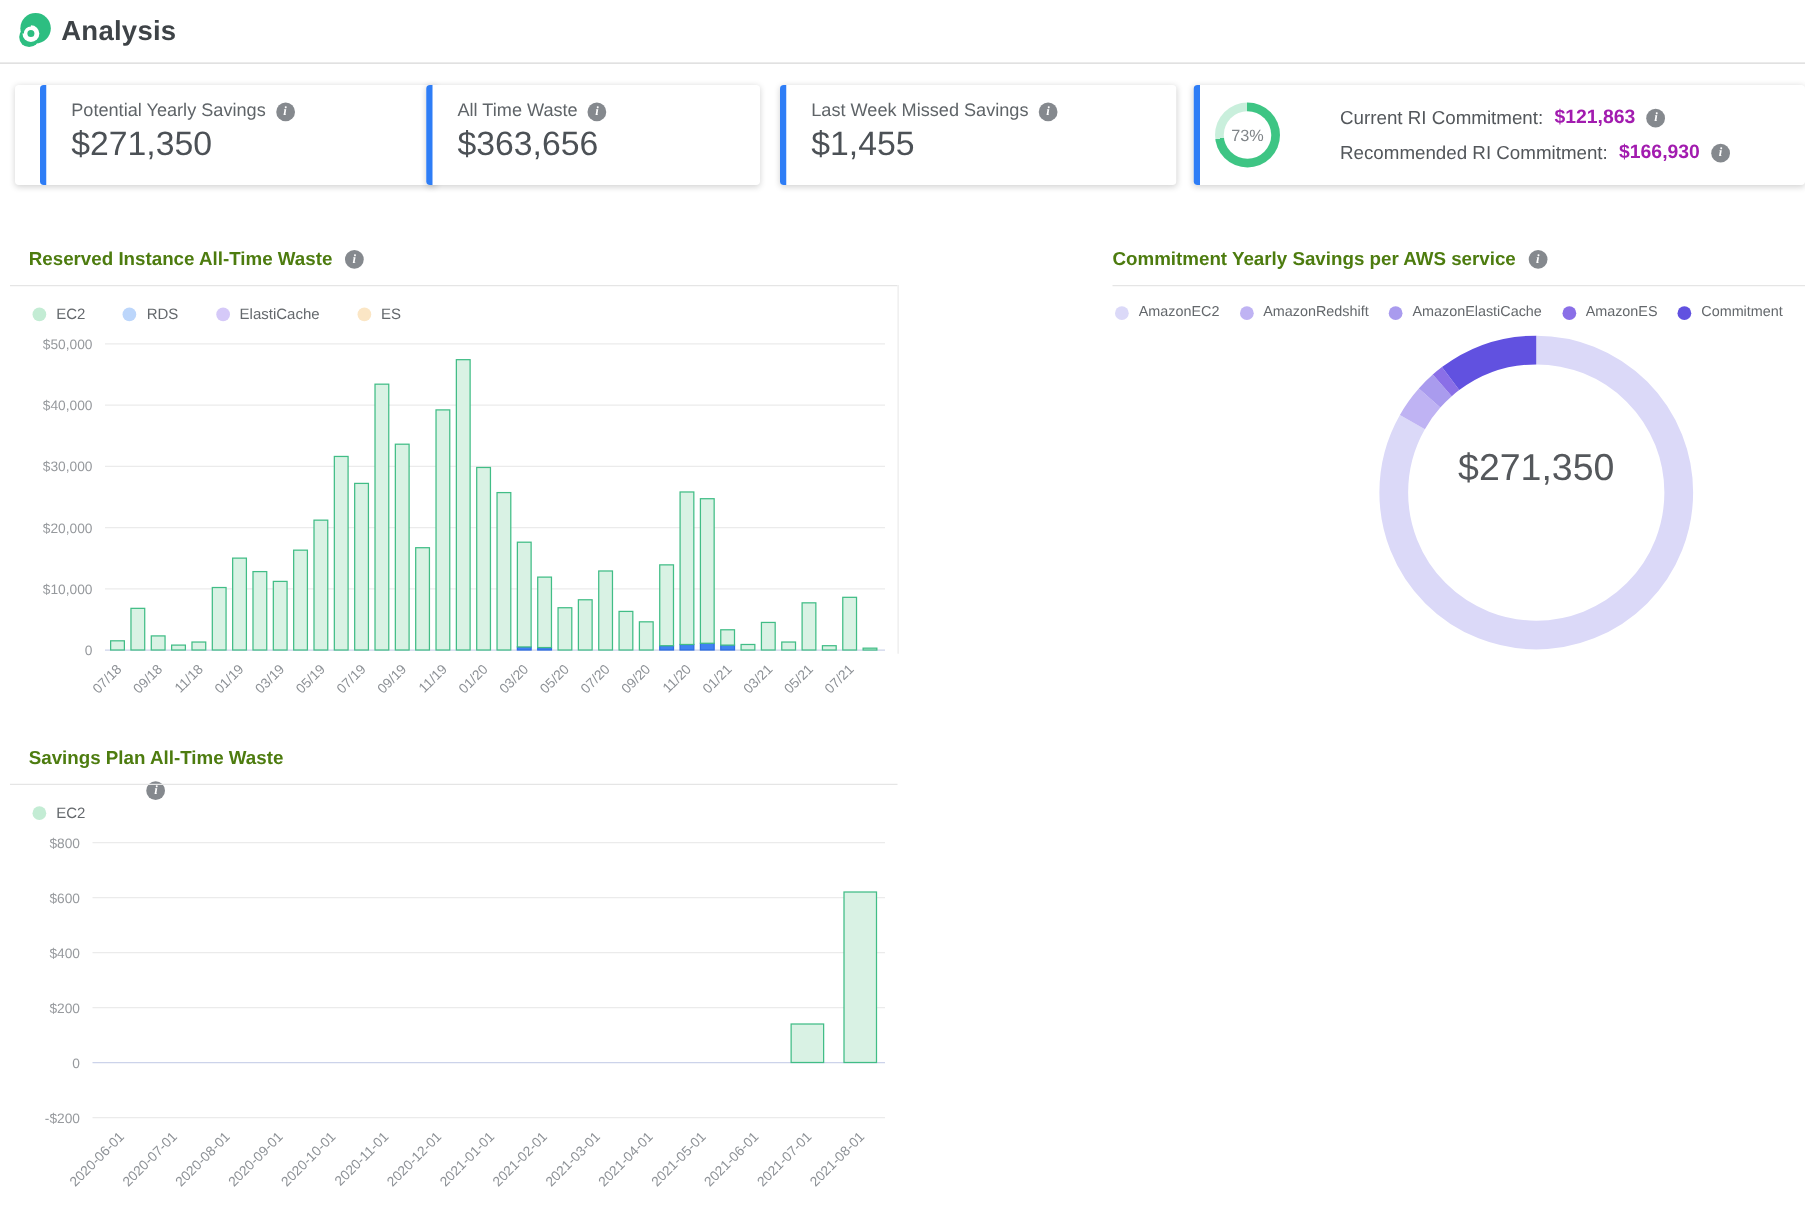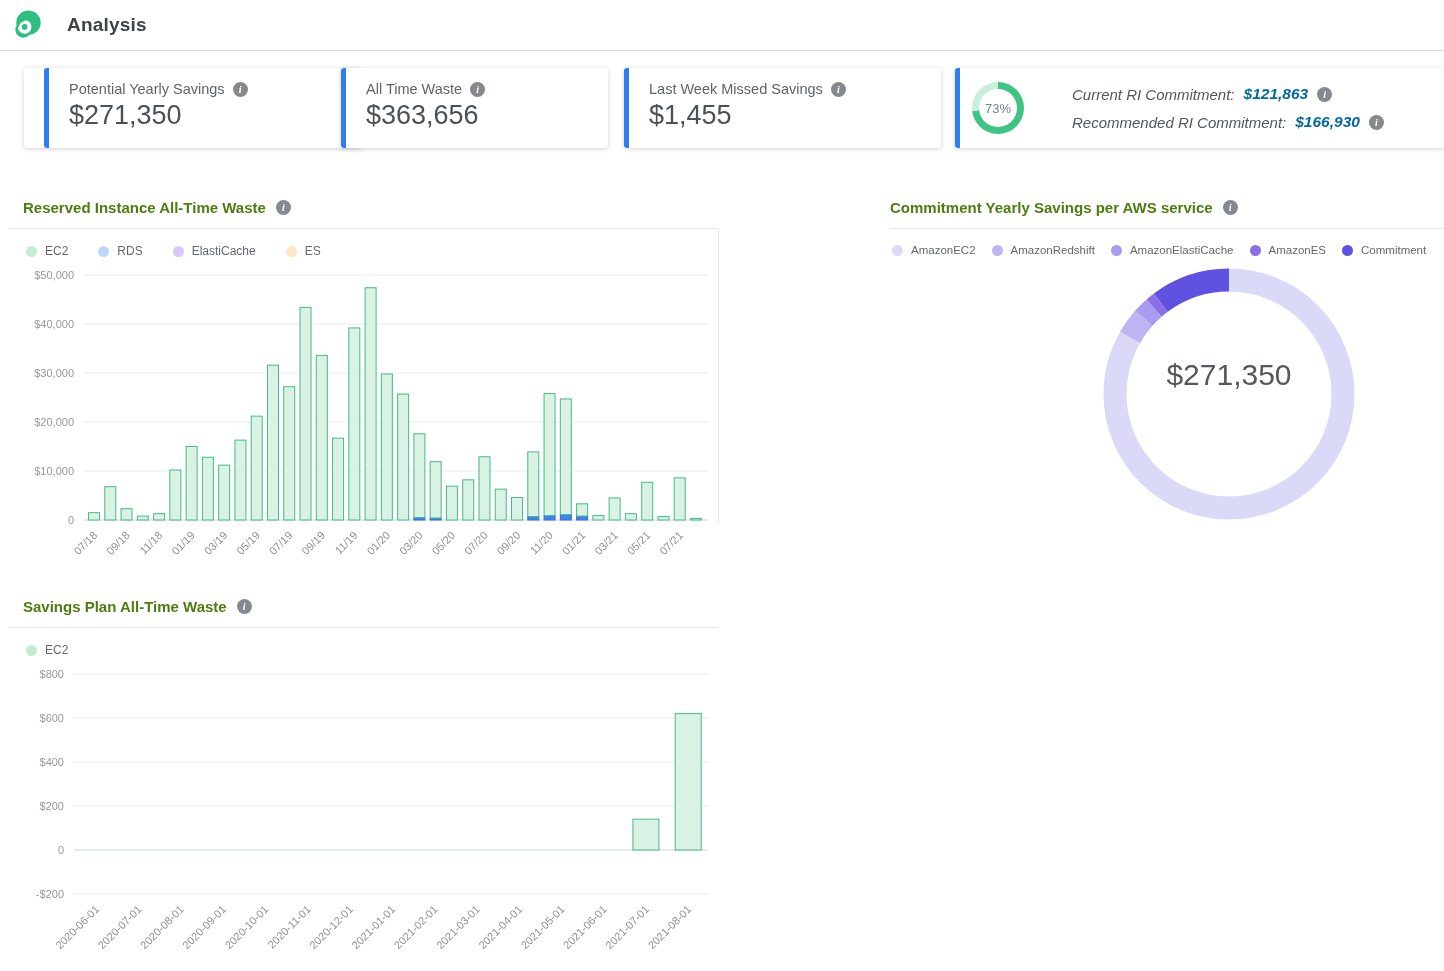--- a/index.html
+++ b/index.html
@@ -4,44 +4,44 @@
 <style>
   html,body{margin:0;padding:0;}
   body{
     width:1444px;height:971px;position:relative;overflow:hidden;
     background:#ffffff;font-family:"Liberation Sans",sans-serif;
   }
   
   .header{position:absolute;top:0;left:0;width:1444px;height:50px;
     border-bottom:1px solid #d8d8d8;display:flex;align-items:center;background:#fff;}
   .logo{width:30px;height:30px;margin-left:13px;flex:none;}
-  .page-title{font-size:19px;font-weight:700;color:#3e4347;margin-left:24px;letter-spacing:.2px;}
+  .page-title{font-size:22px;font-weight:700;color:#3e4347;margin-left:6px;letter-spacing:.2px;}
 
   
   .card{position:absolute;top:68px;height:80px;background:#fff;border-radius:3px;
     box-shadow:0 1px 5px rgba(0,0,0,.18);display:flex;}
   .accent{width:5px;background:#2e7df6;border-radius:3px 0 0 3px;flex:none;}
   .card-body{padding:13px 0 0 20px;}
   .card-label-row{display:flex;align-items:center;gap:8px;}
   .card-label{font-size:14.5px;color:#5f6468;}
   .card-value{font-size:27px;color:#4c5156;margin-top:3px;}
   .info{display:inline-flex;width:15px;height:15px;border-radius:50%;background:#85898e;
     color:#fff;align-items:center;justify-content:center;flex:none;
     font-family:"Liberation Serif",serif;font-style:italic;font-weight:700;font-size:10px;}
   .info::before{content:"i";}
 
   
   .card4-body{display:flex;align-items:center;padding-left:12px;}
   .gauge{width:52px;height:52px;border-radius:50%;position:relative;flex:none;}
   .gauge::after{content:"";position:absolute;inset:7px;background:#fff;border-radius:50%;}
   .gauge-label{position:absolute;inset:0;display:flex;align-items:center;justify-content:center;
     font-size:13px;color:#7f8488;z-index:1;}
-  .commit-rows{margin-left:48px;display:flex;flex-direction:column;gap:10px;font-style:italic;}
+  .commit-rows{margin-left:48px;display:flex;flex-direction:column;gap:10px;}
   .commit-row{display:flex;align-items:center;gap:9px;font-size:15px;color:#53575b;}
-  .commit-value{font-weight:700;font-size:15.5px;color:#0369a1;}
+  .commit-value{font-weight:700;font-size:15.5px;color:#a21caf;}
 
   
   .panel-title{position:absolute;display:flex;align-items:center;gap:10px;
     font-size:15px;font-weight:700;color:#4d7c0f;}
   .hr{position:absolute;height:1px;background:#e5e5e5;}
   .vr{position:absolute;width:1px;background:#ececec;}
   .legend{position:absolute;display:flex;align-items:center;}
   .legend.l-ri{gap:30px;}
   .legend.l-donut{gap:16px;}
   .legend.l-sp{gap:30px;}
@@ -60,21 +60,21 @@
   <svg class="logo" viewBox="0 0 32 32">
     <circle cx="16.5" cy="13.5" r="13" fill="#2dbe81"></circle>
     <circle cx="11" cy="21" r="8.5" fill="#2dbe81"></circle>
     <circle cx="12.5" cy="18" r="7.2" fill="#ffffff"></circle>
     <path d="M12.5 10.8 A7.2 7.2 0 0 0 5.3 18" fill="none" stroke="#2dbe81" stroke-width="2.4"></path>
     <circle cx="12.5" cy="18" r="3" fill="#2dbe81"></circle>
   </svg>
   <div class="page-title">Analysis</div>
 </div>
 
-<div class="card" style="left:24px;width:317px;padding-left:20px;">
+<div class="card" style="left:12px;width:317px;padding-left:20px;">
   <div class="accent"></div>
   <div class="card-body">
     <div class="card-label-row">
       <span class="card-label">Potential Yearly Savings</span>
       <span class="info"></span>
     </div>
     <div class="card-value">$271,350</div>
   </div>
 </div>
 
@@ -254,21 +254,21 @@
   <svg width="560" height="336">
       <circle cx="345" cy="166" r="114" fill="none" stroke="#dbd9f8" stroke-width="23" stroke-dasharray="595.9475600153694 716.2831250184728" stroke-dashoffset="0" transform="rotate(-90 345 166)"></circle>
       <circle cx="345" cy="166" r="114" fill="none" stroke="#bfb3f3" stroke-width="23" stroke-dasharray="23.637343125609604 716.2831250184728" stroke-dashoffset="-595.9475600153694" transform="rotate(-90 345 166)"></circle>
       <circle cx="345" cy="166" r="114" fill="none" stroke="#a99bee" stroke-width="23" stroke-dasharray="14.325662500369456 716.2831250184728" stroke-dashoffset="-619.584903140979" transform="rotate(-90 345 166)"></circle>
       <circle cx="345" cy="166" r="114" fill="none" stroke="#8a6fe7" stroke-width="23" stroke-dasharray="8.595397500221674 716.2831250184728" stroke-dashoffset="-633.9105656413485" transform="rotate(-90 345 166)"></circle>
       <circle cx="345" cy="166" r="114" fill="none" stroke="#6151e0" stroke-width="23" stroke-dasharray="73.77716187690271 716.2831250184728" stroke-dashoffset="-642.5059631415702" transform="rotate(-90 345 166)"></circle>
     </svg>
   <div class="donut-center">$271,350</div>
 </div>
 
-<div class="panel-title" style="left:23px;top:598px;">
+<div class="panel-title" style="left:23px;top:598px;flex-direction:column;">
   <span>Savings Plan All-Time Waste</span>
   <span class="info"></span>
 </div>
 <div class="hr" style="left:8px;top:627px;width:710px;"></div>
 <div class="legend l-sp" style="left:26px;top:643px;">
     <span class="lg-item">
       <span class="lg-dot" style="background: rgb(195, 236, 212);"></span>
       <span>EC2</span>
     </span>
   </div>

